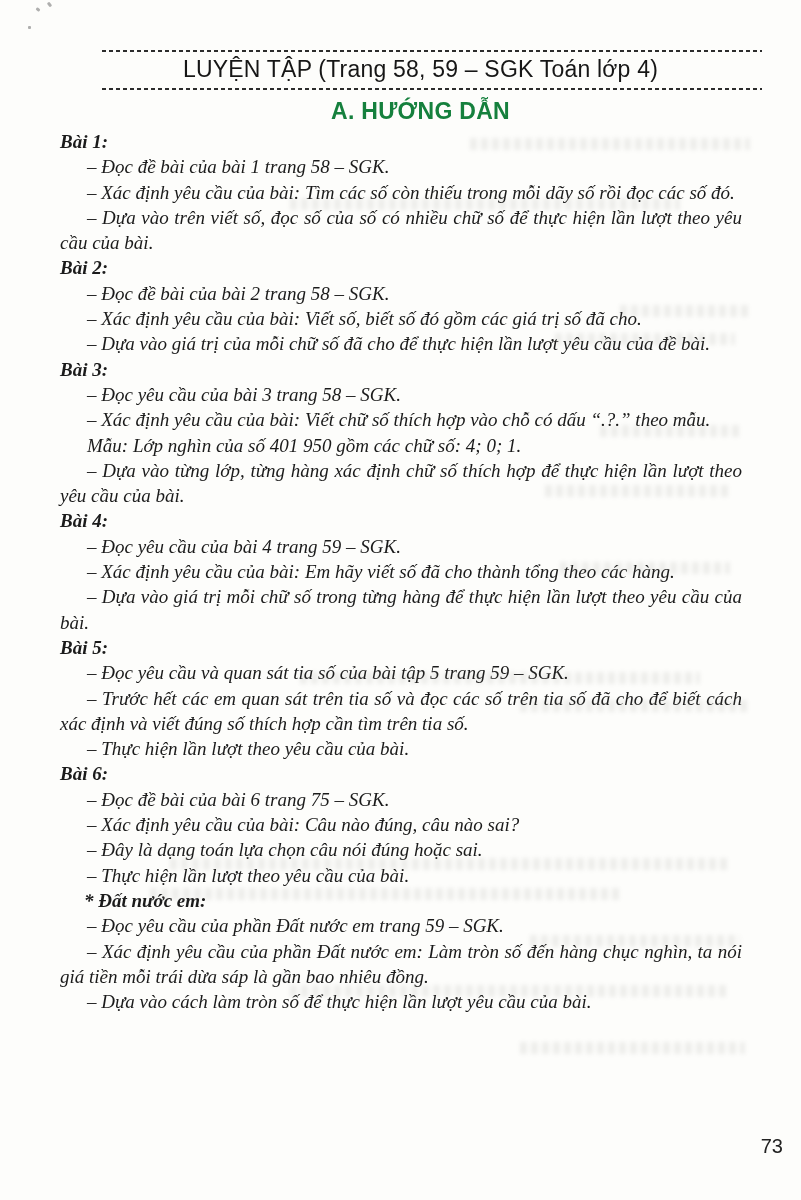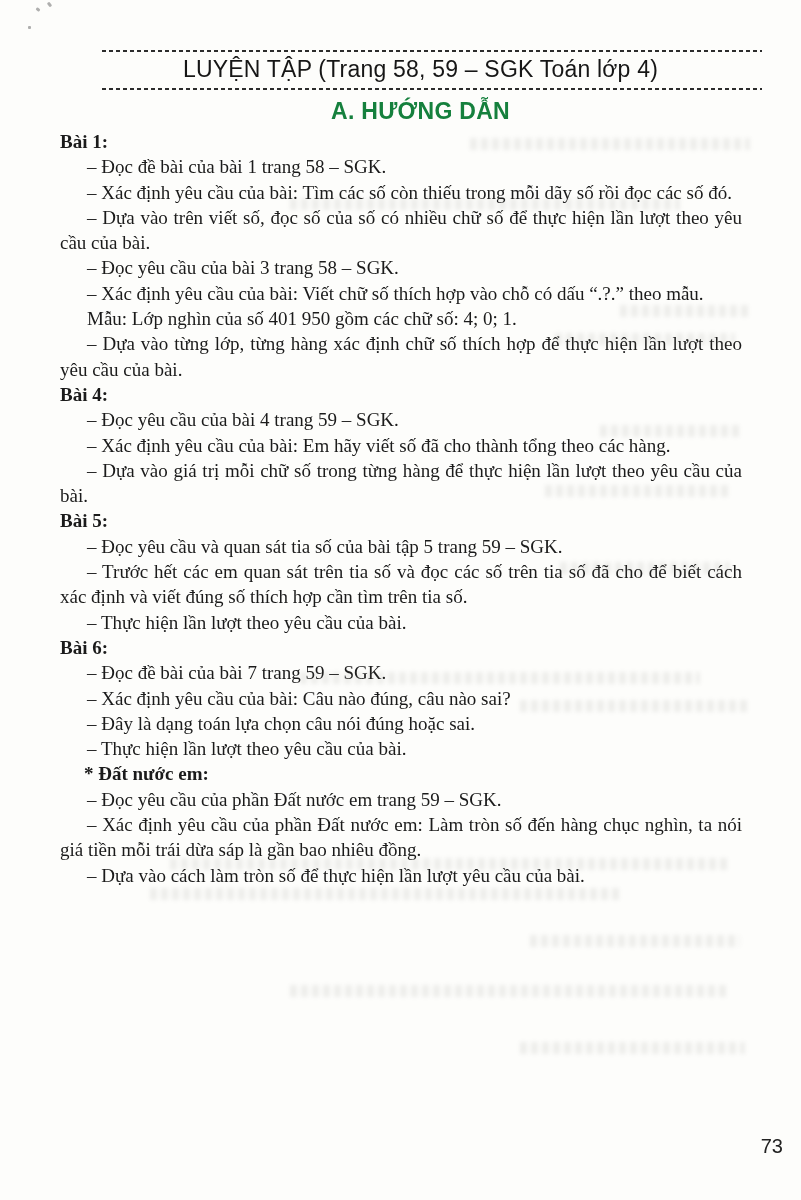--- a/index.html
+++ b/index.html
@@ -38,20 +38,21 @@
     letter-spacing: 0.3px;
     color: #15803d;
   }
 
   
   .content {
     margin: 2px 59px 0 60px;
     font-size: 19px;
     line-height: 25.3px;
     text-align: justify;
+    font-style: italic;
   }
   .content section { margin: 0; }
   .exercise-heading {
     margin: 0;
     font-size: 19px;
     font-weight: bold;
     text-align: left;
   }
   .exercise-heading.star { text-indent: 24px; }
   .content p {
@@ -117,22 +118,29 @@
 
   <div class="content">
 
     <section>
       <h3 class="exercise-heading">Bài 1:</h3>
       <p>– Đọc đề bài của bài 1 trang 58 – SGK.</p>
       <p>– Xác định yêu cầu của bài: Tìm các số còn thiếu trong mỗi dãy số rồi đọc các số đó.</p>
       <p>– Dựa vào trên viết số, đọc số của số có nhiều chữ số để thực hiện lần lượt theo yêu cầu của bài.</p>
     </section>
 
+    <section>
+      <h3 class="exercise-heading">Bài 2:</h3>
+      <p>– Đọc đề bài của bài 2 trang 58 – SGK.</p>
+      <p>– Xác định yêu cầu của bài: Viết số, biết số đó gồm các giá trị số đã cho.</p>
+      <p>– Dựa vào giá trị của mỗi chữ số đã cho để thực hiện lần lượt yêu cầu của đề bài.</p>
+    </section>
 
     <section>
+      <h3 class="exercise-heading">Bài 3:</h3>
       <p>– Đọc yêu cầu của bài 3 trang 58 – SGK.</p>
       <p>– Xác định yêu cầu của bài: Viết chữ số thích hợp vào chỗ có dấu “.?.” theo mẫu.</p>
       <p>Mẫu: Lớp nghìn của số 401 950 gồm các chữ số: 4; 0; 1.</p>
       <p>– Dựa vào từng lớp, từng hàng xác định chữ số thích hợp để thực hiện lần lượt theo yêu cầu của bài.</p>
     </section>
 
     <section>
       <h3 class="exercise-heading">Bài 4:</h3>
       <p>– Đọc yêu cầu của bài 4 trang 59 – SGK.</p>
       <p>– Xác định yêu cầu của bài: Em hãy viết số đã cho thành tổng theo các hàng.</p>
@@ -141,21 +149,21 @@
 
     <section>
       <h3 class="exercise-heading">Bài 5:</h3>
       <p>– Đọc yêu cầu và quan sát tia số của bài tập 5 trang 59 – SGK.</p>
       <p>– Trước hết các em quan sát trên tia số và đọc các số trên tia số đã cho để biết cách xác định và viết đúng số thích hợp cần tìm trên tia số.</p>
       <p>– Thực hiện lần lượt theo yêu cầu của bài.</p>
     </section>
 
     <section>
       <h3 class="exercise-heading">Bài 6:</h3>
-      <p>– Đọc đề bài của bài 7 trang 59 – SGK.</p>
+      <p>– Đọc đề bài của bài 6 trang 75 – SGK.</p>
       <p>– Xác định yêu cầu của bài: Câu nào đúng, câu nào sai?</p>
       <p>– Đây là dạng toán lựa chọn câu nói đúng hoặc sai.</p>
       <p>– Thực hiện lần lượt theo yêu cầu của bài.</p>
     </section>
 
     <section>
       <h3 class="exercise-heading star">* Đất nước em:</h3>
       <p>– Đọc yêu cầu của phần Đất nước em trang 59 – SGK.</p>
       <p>– Xác định yêu cầu của phần Đất nước em: Làm tròn số đến hàng chục nghìn, ta nói giá tiền mỗi trái dừa sáp là gần bao nhiêu đồng.</p>
       <p>– Dựa vào cách làm tròn số để thực hiện lần lượt yêu cầu của bài.</p>

